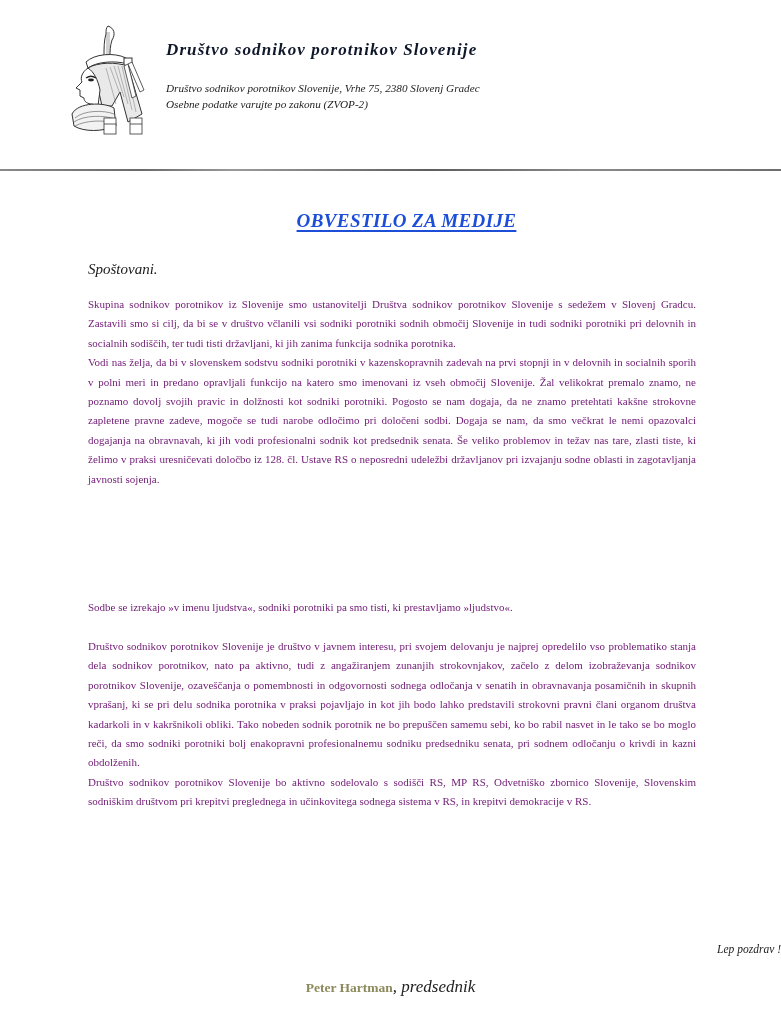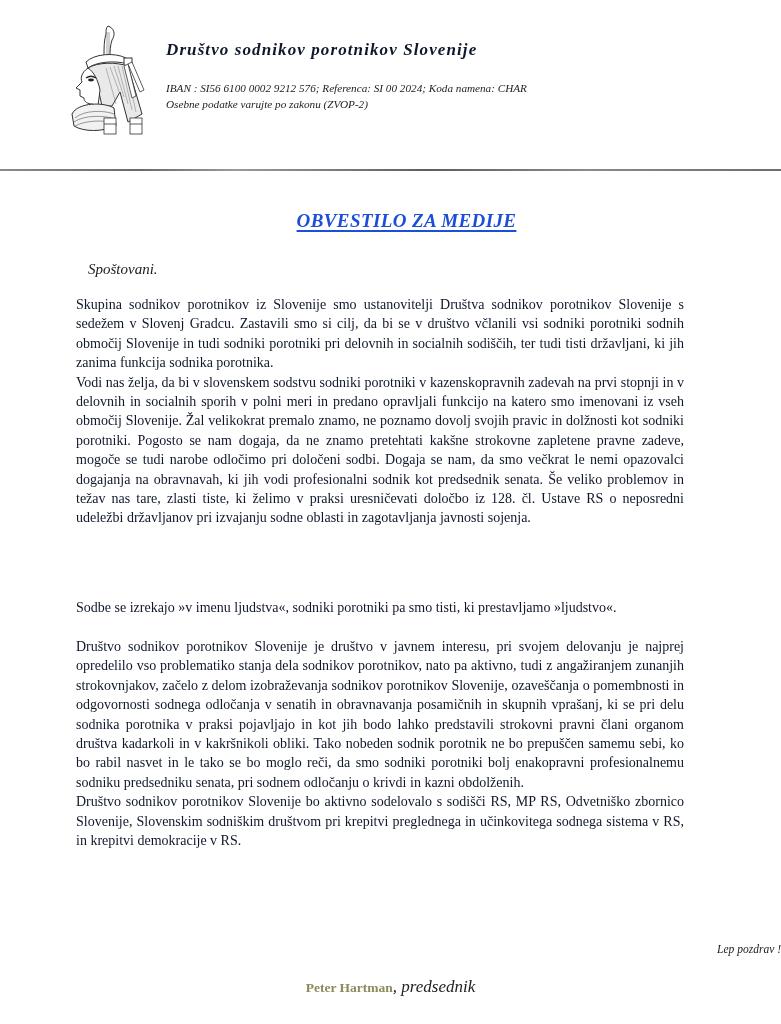--- a/index.html
+++ b/index.html
@@ -80,27 +80,27 @@
       position: absolute;
       left: 88px;
       top: 261px;
       font-family: "Liberation Serif", serif;
       font-style: italic;
       font-size: 15px;
       color: #1a1a1a;
     }
     .body-text {
       position: absolute;
-      left: 76px;
+      left: 88px;
       width: 608px;
       font-family: "Liberation Serif", serif;
-      font-size: 14px;
+      font-size: 11px;
       line-height: 19.4px;
       text-align: justify;
-      color: #0f172a;
+      color: #701a75;
     }
     .body-text p {
       margin: 0;
     }
     .p1 { top: 295px; }
     .p3 { top: 598px; }
     .p4 { top: 637px; }
     .closing {
       position: absolute;
       left: 0;
@@ -170,21 +170,21 @@
 
   <rect x="46" y="96" width="12" height="16" fill="#fff" stroke="#333" stroke-width="0.8"></rect>
   <rect x="72" y="96" width="12" height="16" fill="#fff" stroke="#333" stroke-width="0.8"></rect>
   <line x1="46" y1="102" x2="58" y2="102" stroke="#333" stroke-width="0.8"></line>
   <line x1="72" y1="102" x2="84" y2="102" stroke="#333" stroke-width="0.8"></line>
 </svg>
 
 <div class="org-title">Društvo sodnikov porotnikov Slovenije</div>
 
 <div class="contact">
-  <div>IBAN : SI56 6100 0002 9212 576; Referenca: SI 00 2024;  Koda namena: CHAR</div>
+  <div>Društvo sodnikov porotnikov Slovenije, Vrhe 75,  2380 Slovenj Gradec</div>
   <div>Osebne podatke varujte po zakonu (ZVOP-2)</div>
 </div>
 
 <div class="header-rule"></div>
 
 <div class="notice-title"><span>OBVESTILO ZA MEDIJE</span></div>
 
 <div class="salutation">Spoštovani.</div>
 
 <div class="body-text p1">

